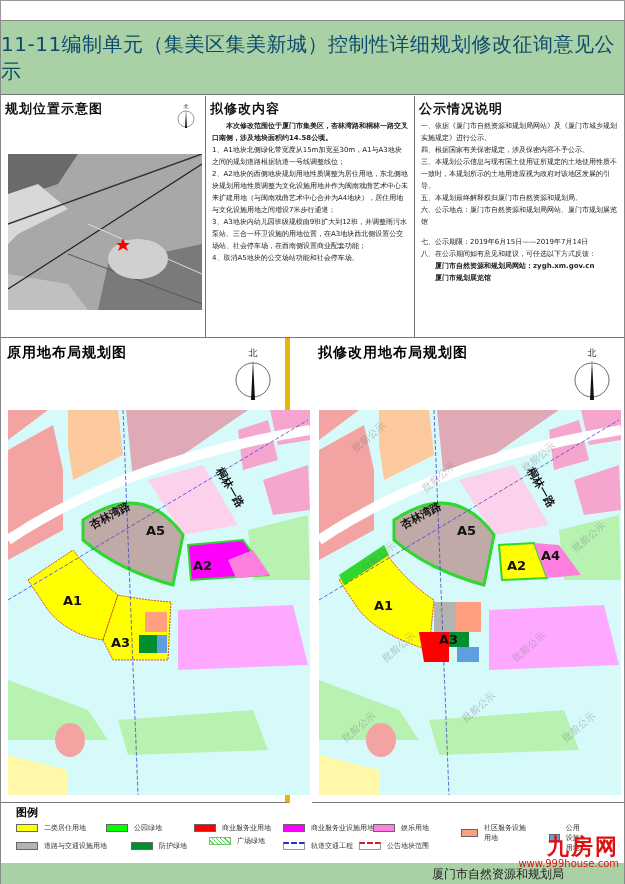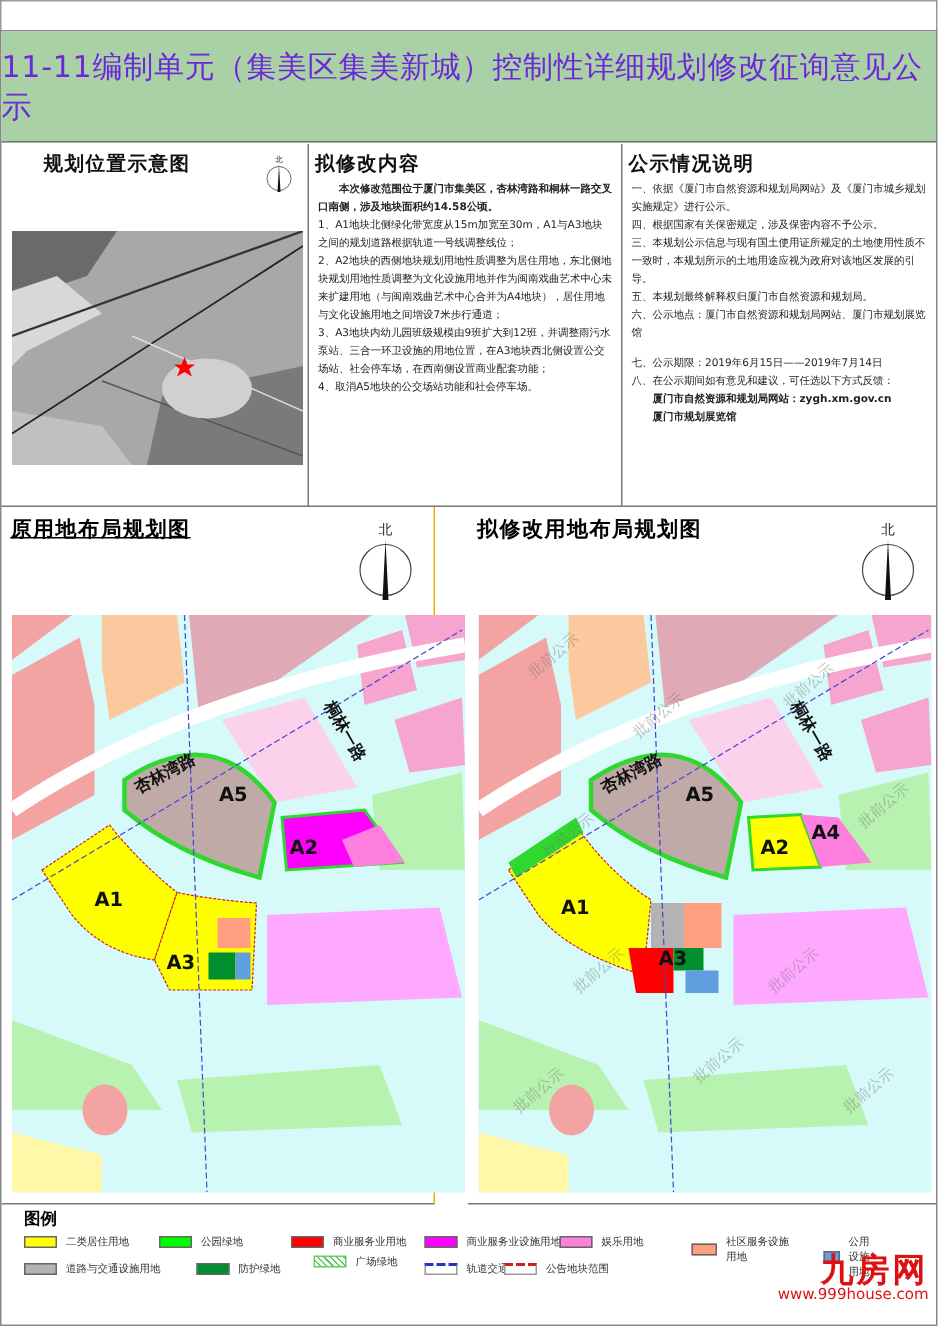--- a/index.html
+++ b/index.html
@@ -1,32 +1,32 @@
 <!DOCTYPE html>
 <html><head>
 <meta charset="utf-8">
 <style>
   * { box-sizing: border-box; margin: 0; padding: 0; }
   body { width: 625px; height: 884px; background: #fff; font-family: "DejaVu Sans", sans-serif; overflow: hidden; position: relative; }
   .frame { position: absolute; left: 0; top: 20px; width: 625px; height: 864px; border: 1px solid #888; background: #fff; }
   .topbar { position: absolute; left: 0; top: 0; width: 625px; height: 20px; background: #fff; border: 1px solid #999; border-bottom: none; }
   .title-bar { position: absolute; left: 0; top: 0; width: 623px; height: 74px; background: #a9d1a5; display: flex; align-items: center; justify-content: center; border-bottom: 1px solid #777; }
-  .title-bar h1 { font-size: 20px; font-weight: normal; color: #6d28d9; letter-spacing: 0.5px; }
+  .title-bar h1 { font-size: 20px; font-weight: normal; color: #0c4a6e; letter-spacing: 0.5px; }
   .panel { position: absolute; border-right: 1px solid #777; border-bottom: 1px solid #777; }
   .panel h2 { font-size: 13px; font-weight: bold; color: #111; margin: 4px 0 0 4px; letter-spacing: 1px; }
-  .p1 { left: 0; top: 75px; width: 205px; height: 242px; padding-left: 24px; }
+  .p1 { left: 0; top: 75px; width: 205px; height: 242px; }
   .p2 { left: 205px; top: 75px; width: 209px; height: 242px; }
   .p3 { left: 414px; top: 75px; width: 209px; height: 242px; border-right: none; }
   .loc-map { position: absolute; left: 7px; top: 58px; width: 194px; height: 156px; background: #9a9a9a; overflow: hidden; }
   .compass-small { position: absolute; right: 8px; top: 6px; width: 22px; height: 28px; }
   .txt { font-size: 7px; line-height: 12px; color: #222; padding: 2px 6px; }
   .txt p { margin: 0; }
   .indent { text-indent: 2em; font-weight: bold; }
   .map-panel { position: absolute; top: 317px; height: 465px; border-bottom: 1px solid #777; }
-  .mp-left { left: 0; width: 289px; border-right: 1px solid #eab308; text-decoration: underline; }
+  .mp-left { left: 0; width: 289px; border-right: 5px solid #eab308; }
   .mp-right { left: 311px; width: 312px; }
   .map-panel h2 { font-size: 14px; font-weight: bold; margin: 6px 0 0 6px; letter-spacing: 1px; }
   .compass { position: absolute; right: 12px; top: 8px; width: 40px; height: 56px; }
   .map { position: absolute; left: 7px; top: 72px; width: 302px; height: 385px; background: #d6fafa; overflow: hidden; }
   .legend { position: absolute; left: 0; top: 782px; width: 525px; height: 60px; }
   .legend h3 { font-size: 11px; font-weight: bold; position: absolute; left: 15px; top: 2px; }
   .lg-item { position: absolute; display: flex; align-items: center; font-size: 7px; color: #333; }
   .lg-sw { width: 22px; height: 8px; border: 1px solid #666; margin-right: 6px; }
   .footer { position: absolute; left: 0; top: 842px; width: 623px; height: 21px; background: #a9d1a5; }
   .footer span { position: absolute; right: 60px; top: 3px; font-size: 12px; color: #222; }
@@ -252,22 +252,25 @@
         <span>防护绿地</span>
       </div>
     <div class="lg-item" style="left:208px;top:33px">
         <span class="lg-sw" style="background:repeating-linear-gradient(45deg,#fff 0 2px,#6c6 2px 3px);border-color:#6c6"></span>
         <span>广场绿地</span>
       </div>
     <div class="lg-item" style="left:282px;top:38px">
         <span class="lg-sw" style="background:#fff;border:1px solid #999;border-top:2px dashed #2233cc"></span>
         <span>轨道交通工程</span>
       </div>
-    <div class="lg-item" style="left:335px;top:38px">
+    <div class="lg-item" style="left:358px;top:38px">
         <span class="lg-sw" style="background:#fff;border:1px solid #999;border-top:2px dashed #cc2222"></span>
         <span>公告地块范围</span>
       </div>
   </div>
 
+  <div class="footer">
+    <span>厦门市自然资源和规划局</span>
+  </div>
 </div>
 
 <div class="watermark-logo">九房网</div>
 <div class="watermark-url">www.999house.com</div>
 
 </body></html>

